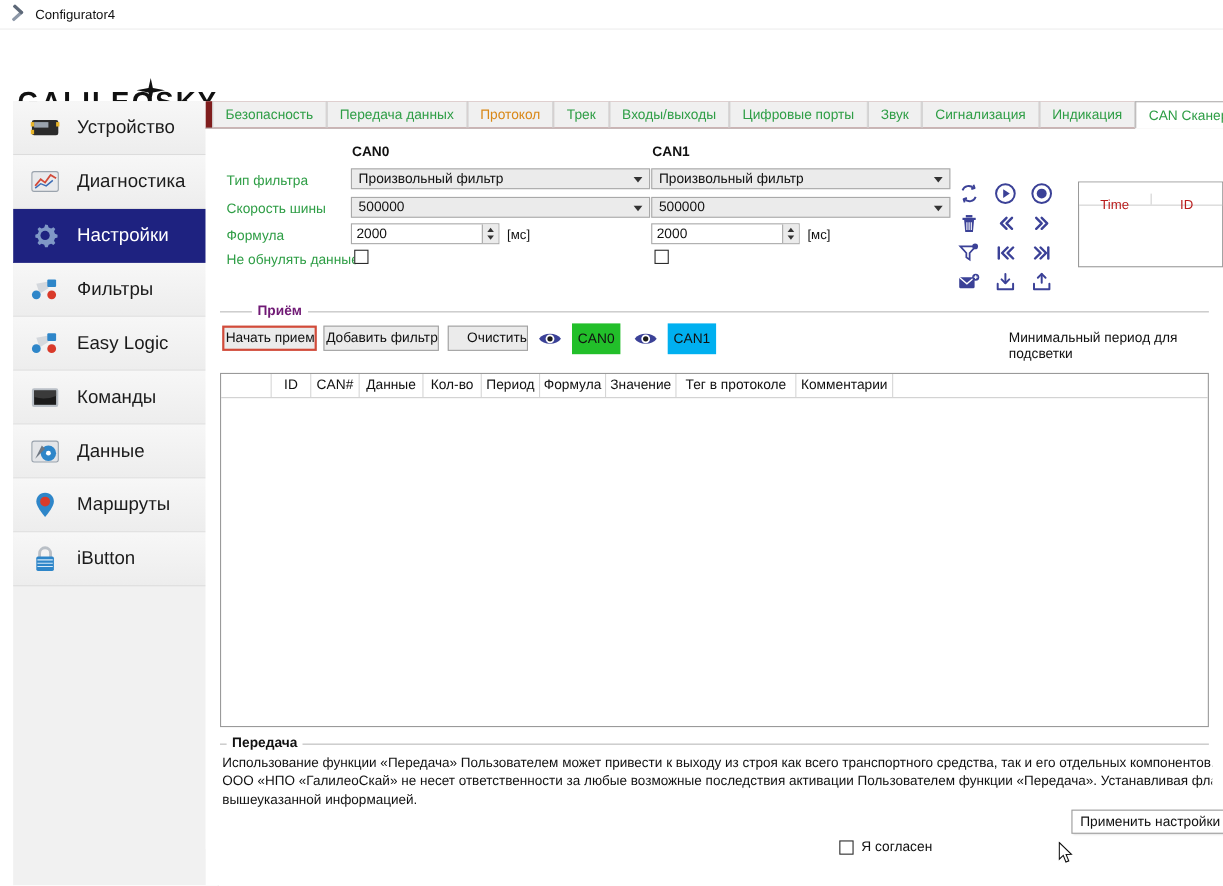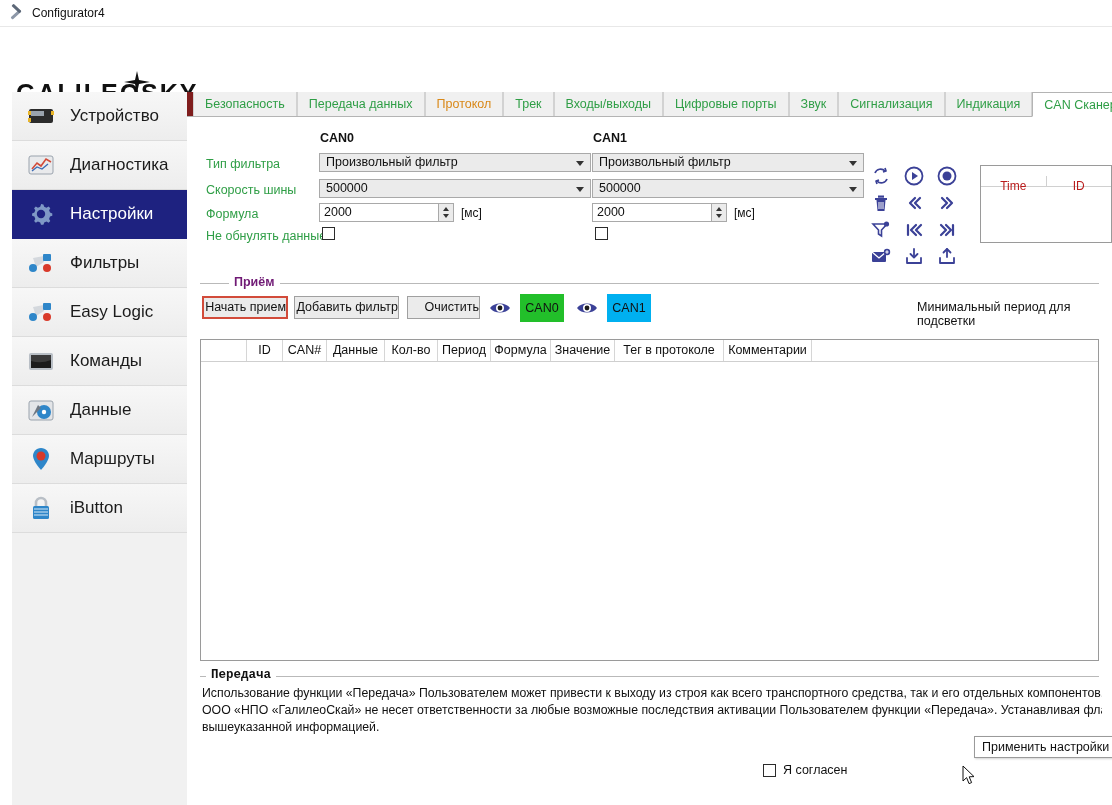--- a/index.html
+++ b/index.html
@@ -149,21 +149,21 @@
   }
   .dtable .thead{height:22px;display:flex;border-bottom:1px solid #cfcfcf;box-sizing:border-box;}
   .dtable .th{
     font-size:12.5px;color:#111;line-height:21px;text-align:center;
     border-right:1px solid #d6d6d6;box-sizing:border-box;white-space:nowrap;
   }
 
   
   .xmit{position:absolute;left:13px;top:559px;width:899px;height:96px;}
   .xline{position:absolute;left:0;top:0;width:899px;border-top:1px solid #b9b9b9;}
-  .xttl{position:absolute;left:6px;top:-8px;background:#fff;padding:0 5px;font-size:12.5px;font-weight:bold;color:#111;font-family:Liberation Mono, monospace;}
+  .xttl{position:absolute;left:6px;top:-8px;background:#fff;padding:0 5px;font-size:12.5px;font-weight:bold;color:#111;}
   .xbody{position:absolute;left:2px;top:9px;width:900px;font-size:12.3px;color:#111;line-height:17px;
     white-space:nowrap;overflow:hidden;}
   .agree{position:absolute;left:563px;top:87px;display:flex;align-items:center;gap:7px;}
   .agree .lbl{font-size:12.5px;color:#111;}
 
   
   .bottom{
     position:absolute;left:187px;top:757px;width:925px;height:48px;
     background:#f6f6f6;border-top:1px solid #cfcfcf;box-sizing:border-box;
   }

